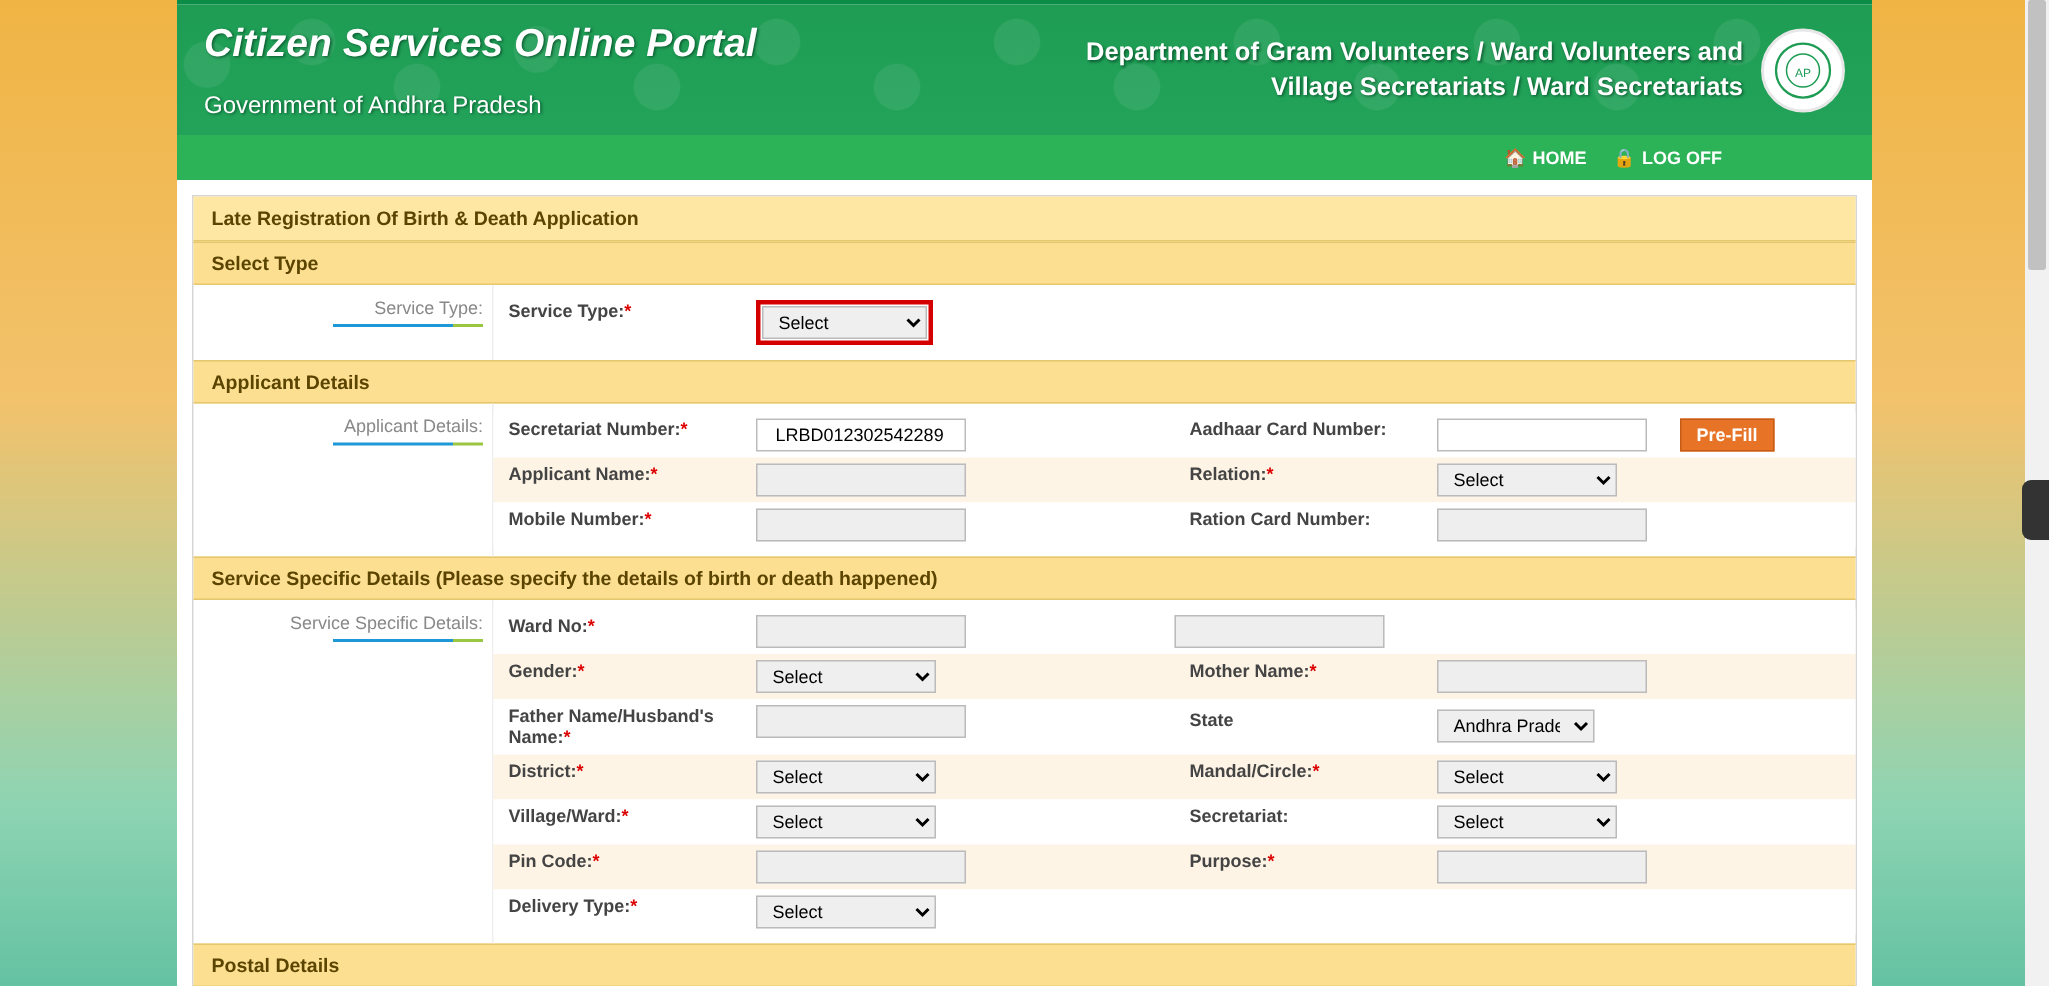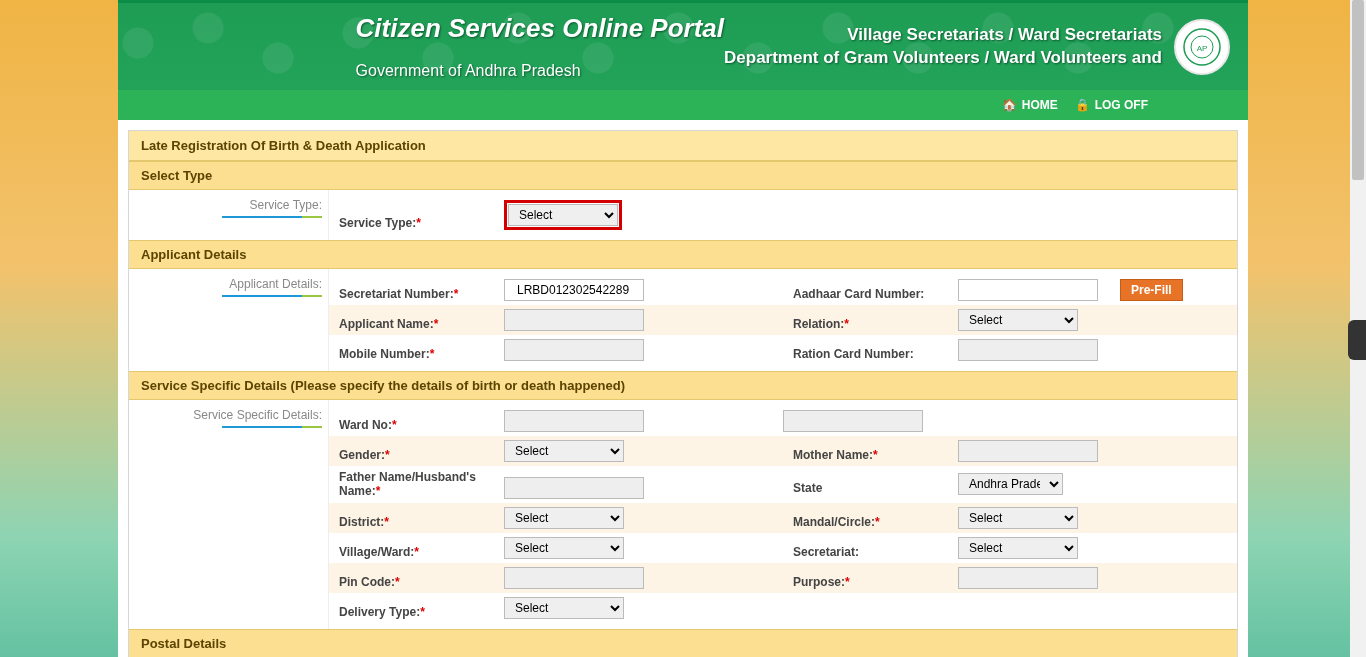--- a/index.html
+++ b/index.html
@@ -14,21 +14,21 @@
     margin: 0 auto;
     background: #fff;
   }
   
   .header {
     background: linear-gradient(to bottom, #1e9c54, #23a35a);
     border-top: 3px solid #0b8d47;
     position: relative;
     padding: 10px 18px;
     display: flex;
-    justify-content: flex-end;
+    justify-content: space-between;
     align-items: center;
     overflow: hidden;
   }
   .header-pattern {
     position: absolute;
     inset: 0;
     pointer-events: none;
     background: radial-gradient(circle at 20px 40px, rgba(255,255,255,.08) 15px, transparent 16px),
                 radial-gradient(circle at 90px 25px, rgba(255,255,255,.08) 15px, transparent 16px),
                 radial-gradient(circle at 160px 55px, rgba(255,255,255,.08) 15px, transparent 16px),
@@ -152,21 +152,21 @@
   .fields-alt .form-row:nth-child(even) { background: #fdf4e5; }
   .fields-alt .form-row:nth-child(odd) { background: #fff; }
   .form-row {
     display: flex;
     align-items: center;
     padding: 4px 0;
     min-height: 30px;
   }
   .form-cell {
     display: flex;
-    align-items: flex-end;
+    align-items: flex-start;
     width: 50%;
   }
   .form-label {
     width: 175px;
     padding-left: 10px;
     color: #444;
     font-weight: bold;
     font-size: 12px;
   }
   .form-label .req { color: #d00; }
@@ -238,22 +238,22 @@
 <div class="container">
 
   <div class="header">
     <div class="header-pattern"></div>
     <div class="header-left">
       <div class="header-title">Citizen Services Online Portal</div>
       <div class="header-subtitle">Government of Andhra Pradesh</div>
     </div>
     <div class="header-right">
       <div class="header-dept">
+        <div>Department of Gram Volunteers / Ward Volunteers and</div>
         <div>Village Secretariats / Ward Secretariats</div>
-        <div>Department of Gram Volunteers / Ward Volunteers and</div>
       </div>
       <div class="header-logo">
         <svg width="40" height="40" viewBox="0 0 40 40">
             <circle cx="20" cy="20" r="18" fill="none" stroke="#1e9c54" stroke-width="1.5"></circle>
             <circle cx="20" cy="20" r="11" fill="none" stroke="#1e9c54" stroke-width="1"></circle>
             <text x="20" y="24" font-size="8" fill="#1e9c54" text-anchor="middle">AP</text>
           </svg>
       </div>
     </div>
   </div>

